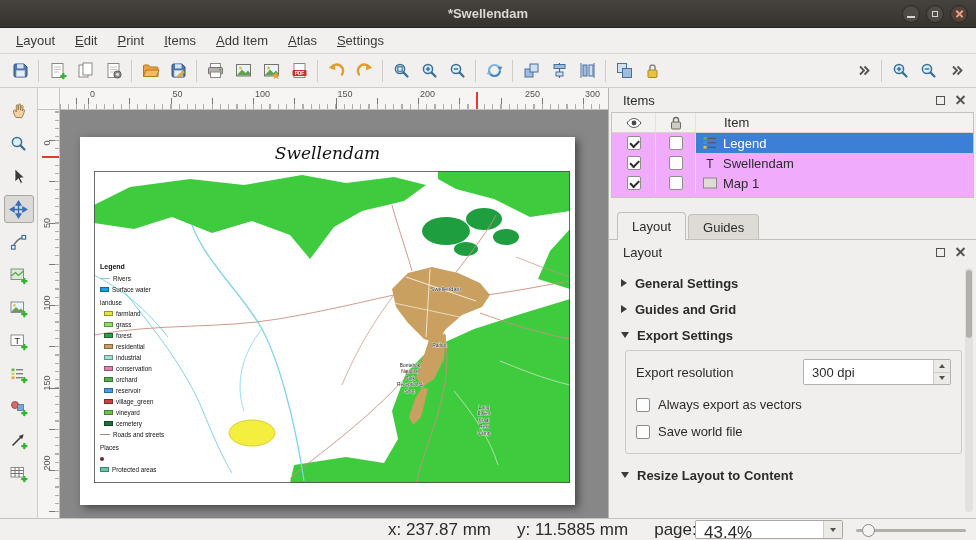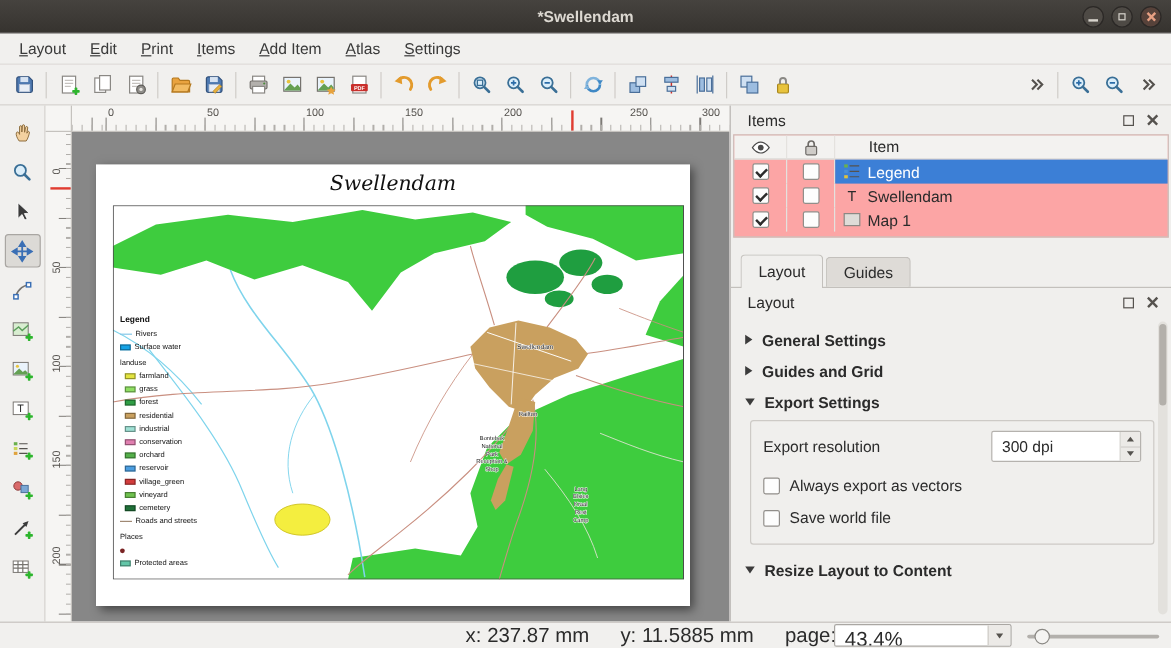--- a/index.html
+++ b/index.html
@@ -91,21 +91,21 @@
   .right-panel{position:absolute;left:608px;top:88px;right:0;bottom:22px;background:#f0efed;
     border-left:1px solid #b8b5b1;display:flex;flex-direction:column;}
   .ptitle{display:flex;align-items:center;height:24px;padding:0 8px 0 14px;font-size:13px;color:#2b2b2b;flex:none;}
   .pbtns{margin-left:auto;display:flex;gap:5px;}
   .pbtn{width:15px;height:15px;position:relative;}
   .pbtn.float::after{content:"";position:absolute;inset:3px;border:1.5px solid #55524e;}
   .pbtn.close::before,.pbtn.close::after{content:"";position:absolute;left:2px;top:6.5px;width:11px;height:1.8px;background:#55524e;}
   .pbtn.close::before{transform:rotate(45deg);}
   .pbtn.close::after{transform:rotate(-45deg);}
 
-  .items-list{margin:0 2px;background:#fca5a5;border:1px solid #c6c3bf;height:86px;font-size:13px;flex:none;}
+  .items-list{margin:0 2px;background:#f0abfc;border:1px solid #c6c3bf;height:86px;font-size:13px;flex:none;}
   .ihead{display:flex;height:20px;border-bottom:1px solid #d8d5d1;background:#f3f2f0;align-items:center;}
   .cell{display:flex;align-items:center;}
   .c1{width:44px;justify-content:center;border-right:1px solid #e4e2de;align-self:stretch;}
   .c2{width:40px;justify-content:center;border-right:1px solid #e4e2de;align-self:stretch;}
   .c3{flex:1;padding-left:6px;gap:5px;color:#2b2b2b;}
   .ihead .c3{padding-left:28px;}
   .irow{display:flex;height:20px;align-items:stretch;}
   .irow .c3{align-items:center;display:flex;}
   .irow.sel .c3{background:var(--selection-blue);color:#fff;}
   .iicon{display:flex;align-items:center;}
@@ -120,21 +120,21 @@
   .tab.active{background:#f0efed;height:28px;margin-bottom:-1px;}
 
   .pscroll{flex:1;position:relative;padding:6px 12px 0 12px;overflow:hidden;}
   .group-row{display:flex;align-items:center;height:26px;font-size:13px;font-weight:bold;color:#2b2b2b;}
   .tri{width:0;height:0;display:inline-block;margin-right:8px;flex:none;}
   .tri.right{border-top:4.5px solid transparent;border-bottom:4.5px solid transparent;border-left:6.5px solid #3b3b3b;}
   .tri.down{border-left:4.5px solid transparent;border-right:4.5px solid transparent;border-top:6.5px solid #3b3b3b;}
   .export-box{border:1px solid #cdcac6;border-radius:3px;margin:2px 2px 8px 4px;padding:8px 10px;}
   .res-row{display:flex;align-items:center;margin-bottom:6px;}
   .res-label{flex:1;font-size:13px;color:#2b2b2b;}
-  .spin{display:flex;width:125px;height:26px;background:#fff;border:1px solid #b5b2ae;border-radius:2px;overflow:hidden;}
+  .spin{display:flex;width:148px;height:26px;background:#fff;border:1px solid #b5b2ae;border-radius:2px;overflow:hidden;}
   .spin-val{flex:1;font-size:13px;padding:5px 8px;color:#2b2b2b;}
   .spin-btns{width:17px;border-left:1px solid #cfccc8;display:flex;flex-direction:column;}
   .spin-b{flex:1;display:flex;align-items:center;justify-content:center;background:#eceae7;}
   .spin-b + .spin-b{border-top:1px solid #cfccc8;}
   .tri-up{width:0;height:0;border-left:3.5px solid transparent;border-right:3.5px solid transparent;border-bottom:4.5px solid #55524e;}
   .tri-dn{width:0;height:0;border-left:3.5px solid transparent;border-right:3.5px solid transparent;border-top:4.5px solid #55524e;}
   .optrow{display:flex;align-items:center;gap:8px;height:27px;font-size:13px;color:#2b2b2b;}
   .vscroll{position:absolute;right:3px;top:4px;bottom:6px;width:8px;background:#e3e1dd;border-radius:4px;}
   .vthumb{position:absolute;left:1px;right:1px;top:2px;height:68px;background:#b3b0ab;border-radius:4px;}
 

